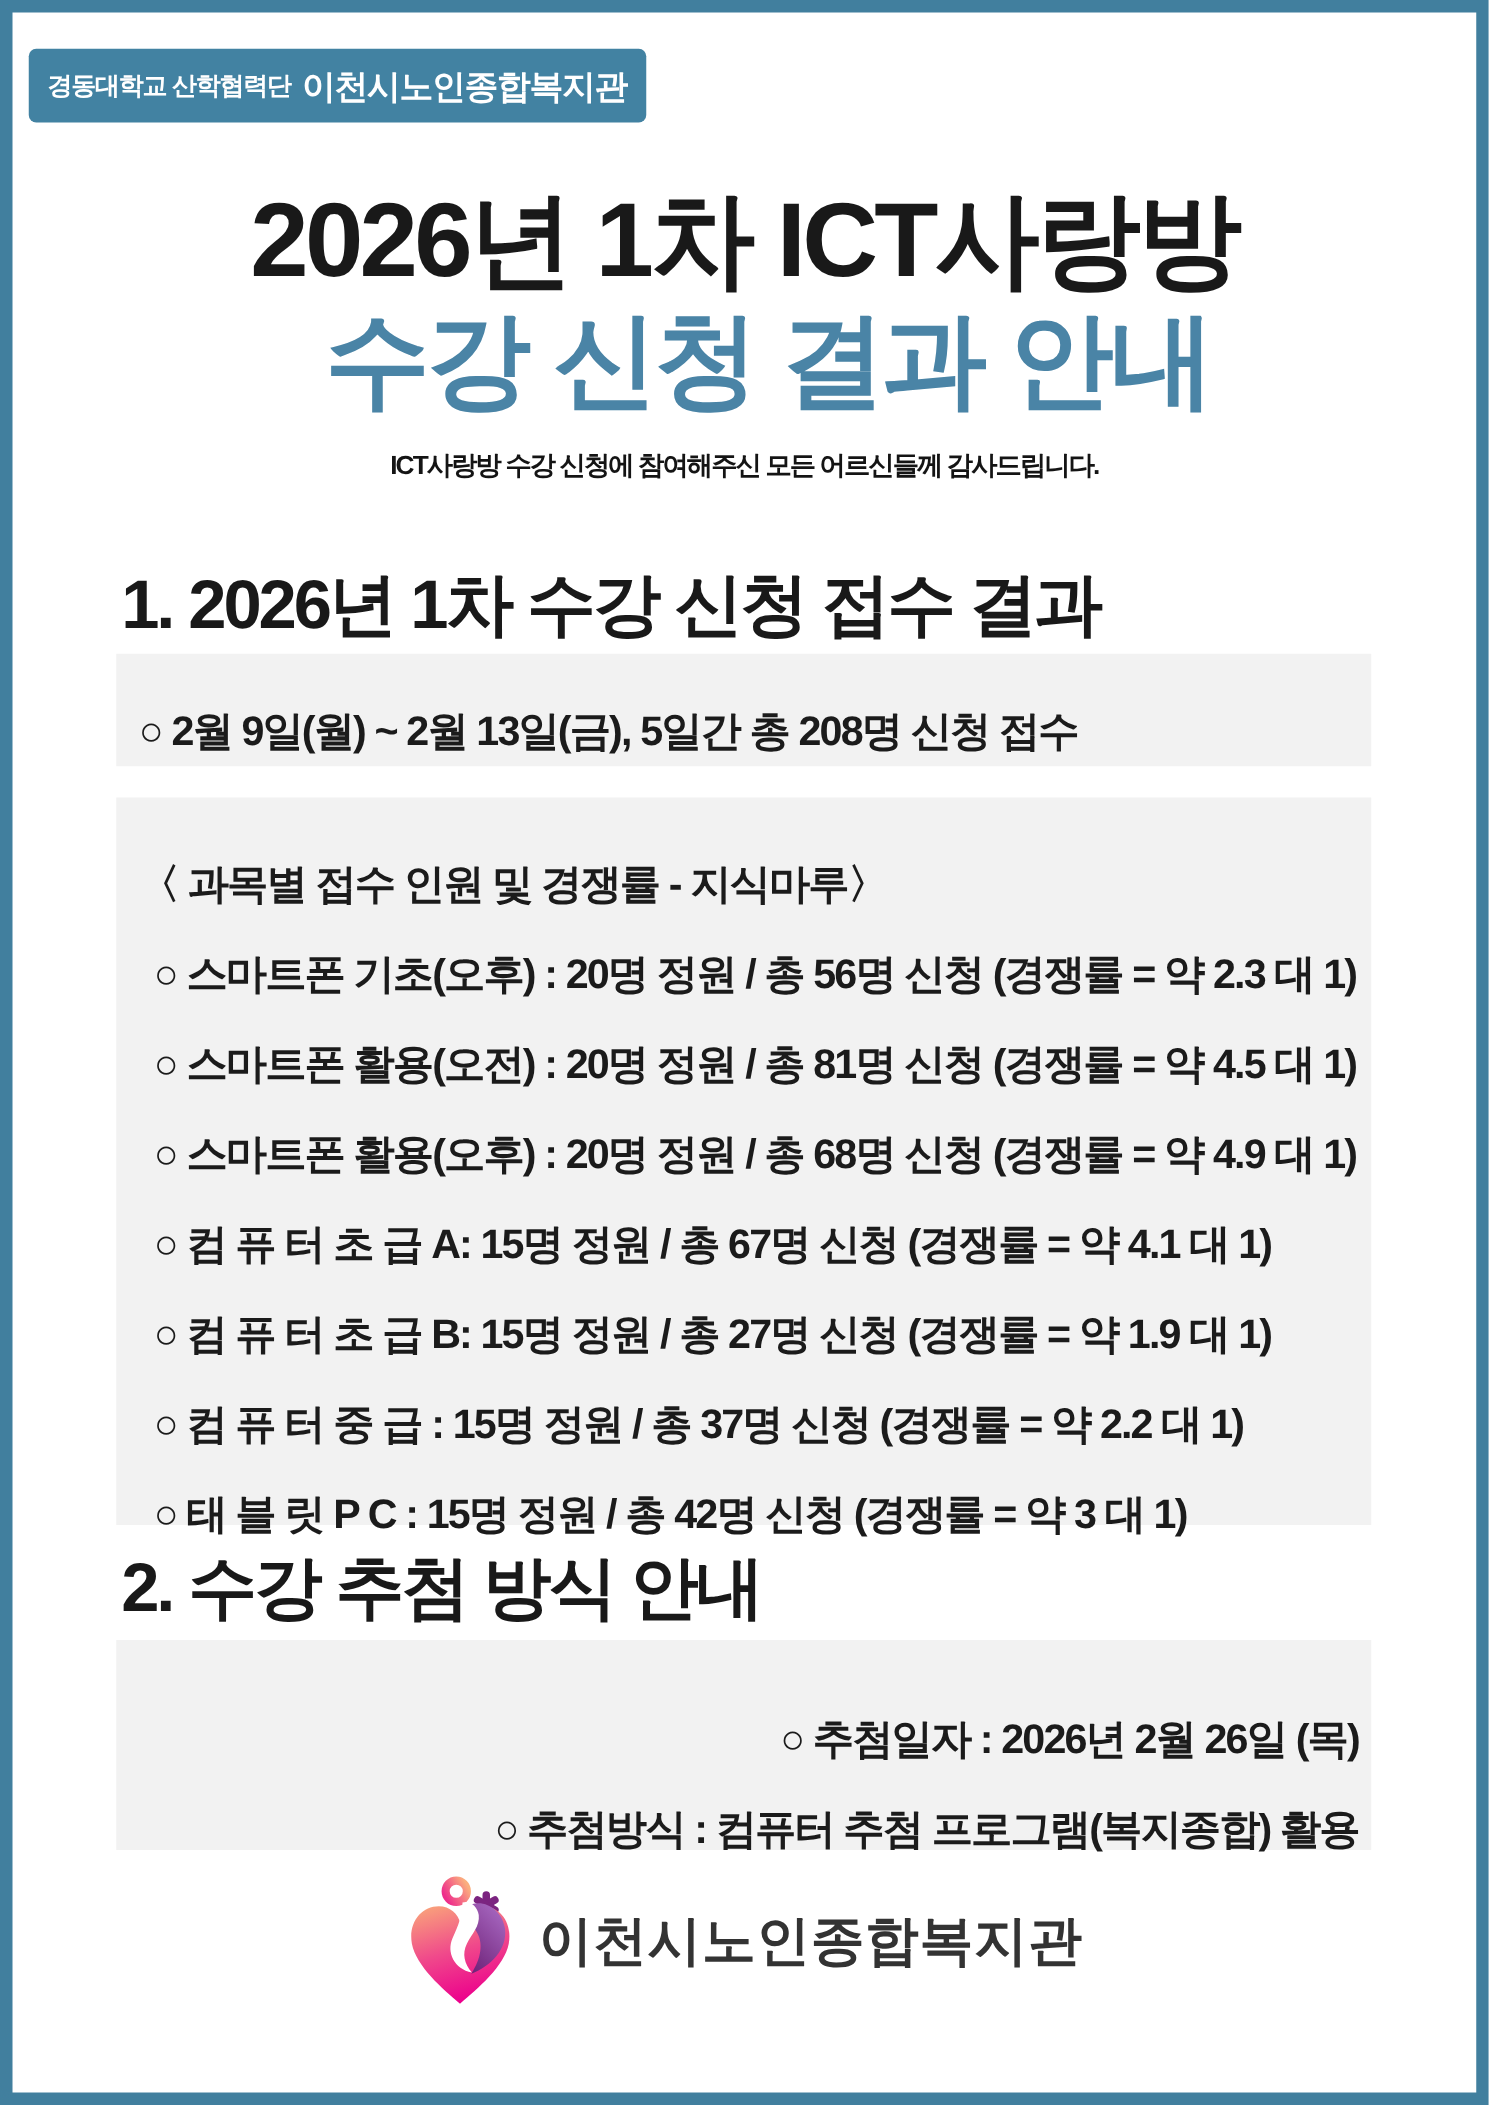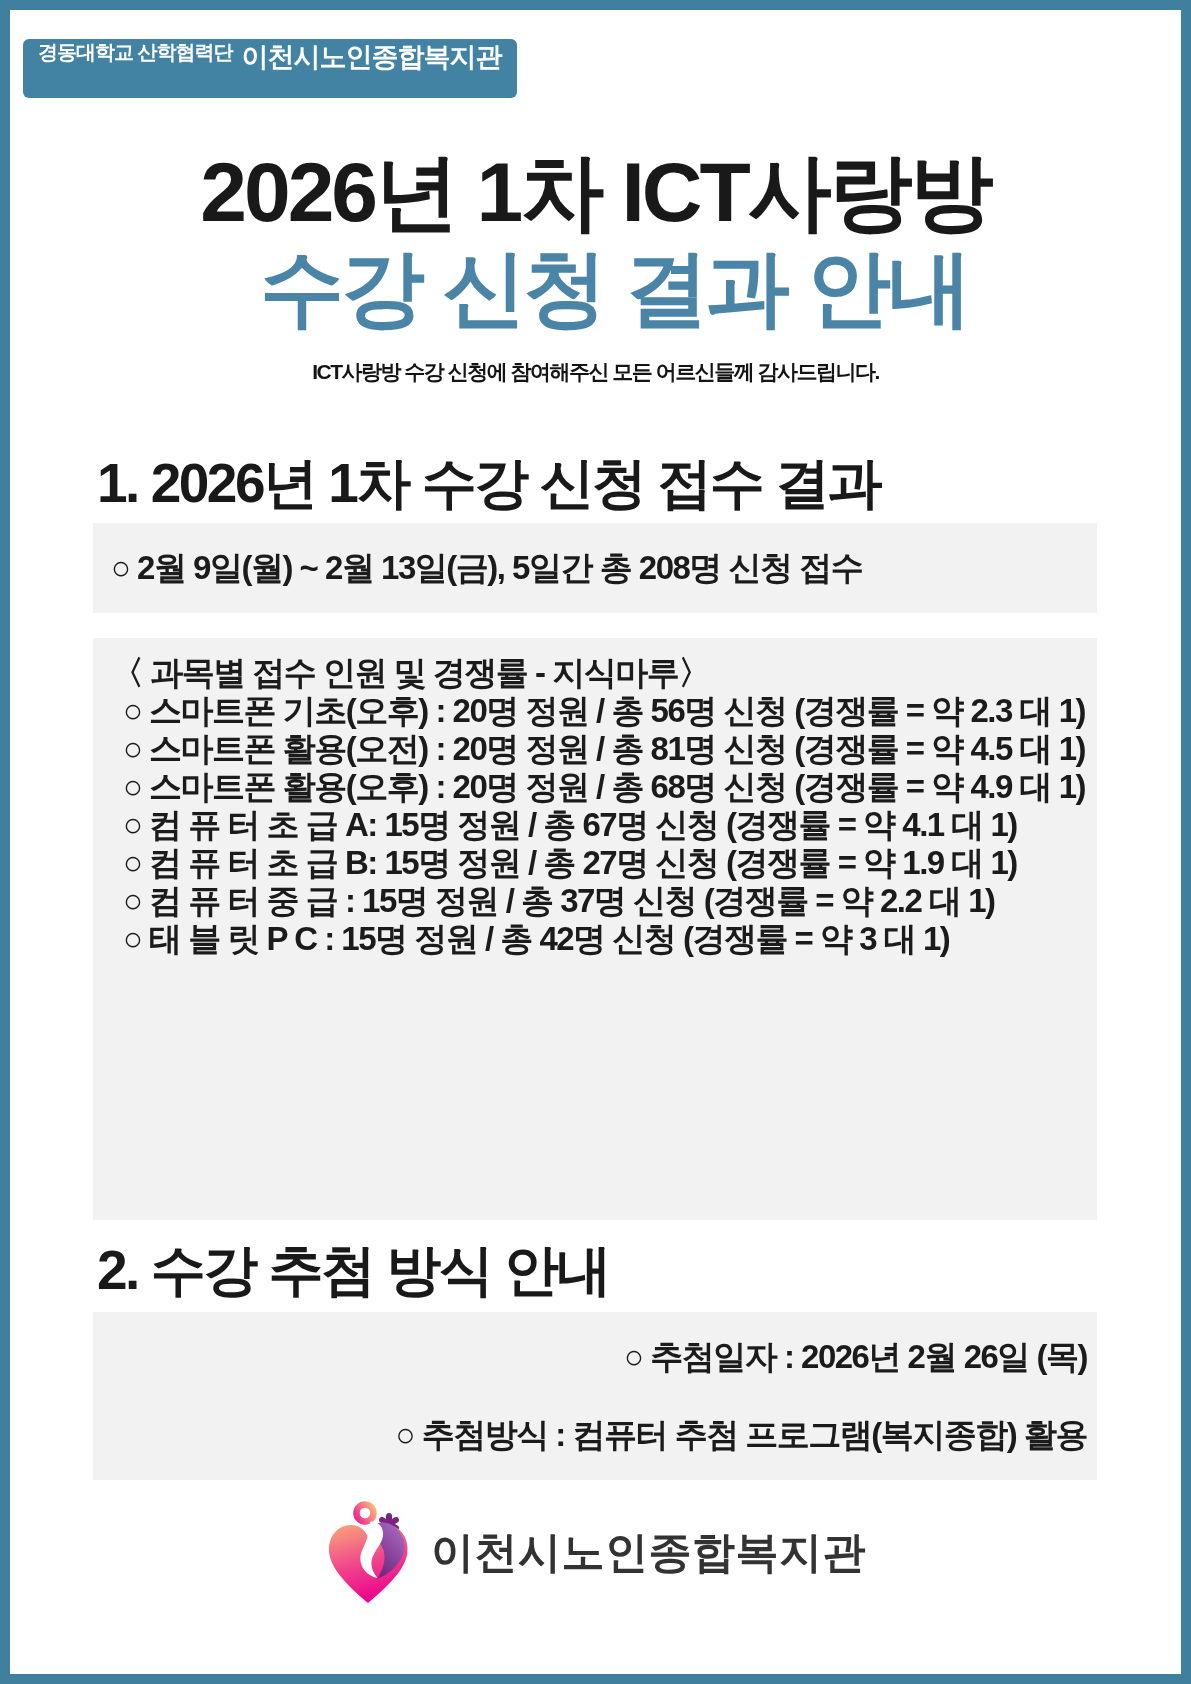--- a/index.html
+++ b/index.html
@@ -14,21 +14,21 @@
   body{
     font-family:"Liberation Sans","DejaVu Sans",sans-serif;
     width:1191px;height:1684px;position:relative;overflow:hidden;
   }
   .page{position:relative;width:1191px;height:1684px;background:#fff;}
   .frame{position:absolute;inset:0;border:10px solid var(--accent);pointer-events:none;}
 
   .badge{
     position:absolute;left:23px;top:39px;height:59px;
     background:var(--badge);color:#fff;border-radius:6px;
-    display:flex;gap:9px;padding:0 15px;
+    display:flex;align-items:center;gap:9px;padding:0 15px;
     white-space:nowrap;
   }
   .badge-small{font-size:20px;font-weight:600;letter-spacing:-1px;}
   .badge-large{font-size:27px;font-weight:600;letter-spacing:-1px;}
 
   .title-line{
     position:absolute;left:0;width:100%;text-align:center;
     font-size:84px;line-height:1;font-weight:900;letter-spacing:-3px;
     color:var(--ink);white-space:nowrap;
   }
@@ -52,21 +52,21 @@
     position:absolute;left:93px;width:1004px;background:var(--box);
   }
   .box1{top:523px;height:90px;display:flex;align-items:center;padding-left:18px;}
   .box2{top:638px;height:582px;display:flex;flex-direction:column;
         padding:16px 10px 0 18px;}
   .box3{top:1312px;height:168px;display:flex;flex-direction:column;
         justify-content:space-between;padding:26px 10px 26px 18px;text-align:right;}
 
   .line{
     font-size:33px;line-height:38px;font-weight:600;letter-spacing:-1.5px;
-    color:#1b1b1b;white-space:nowrap;
+    color:#1b1b1b;white-space:nowrap;margin-top:34px;
   }
   .box2 .item{padding-left:12px;}
 
   .footer-logo{
     position:absolute;left:0;top:1500px;width:100%;
     display:flex;justify-content:center;align-items:center;gap:20px;
   }
   .logo-mark{width:86px;height:106px;flex:0 0 auto;}
   .logo-text{
     font-size:43px;font-weight:600;letter-spacing:0.5px;color:#333;

